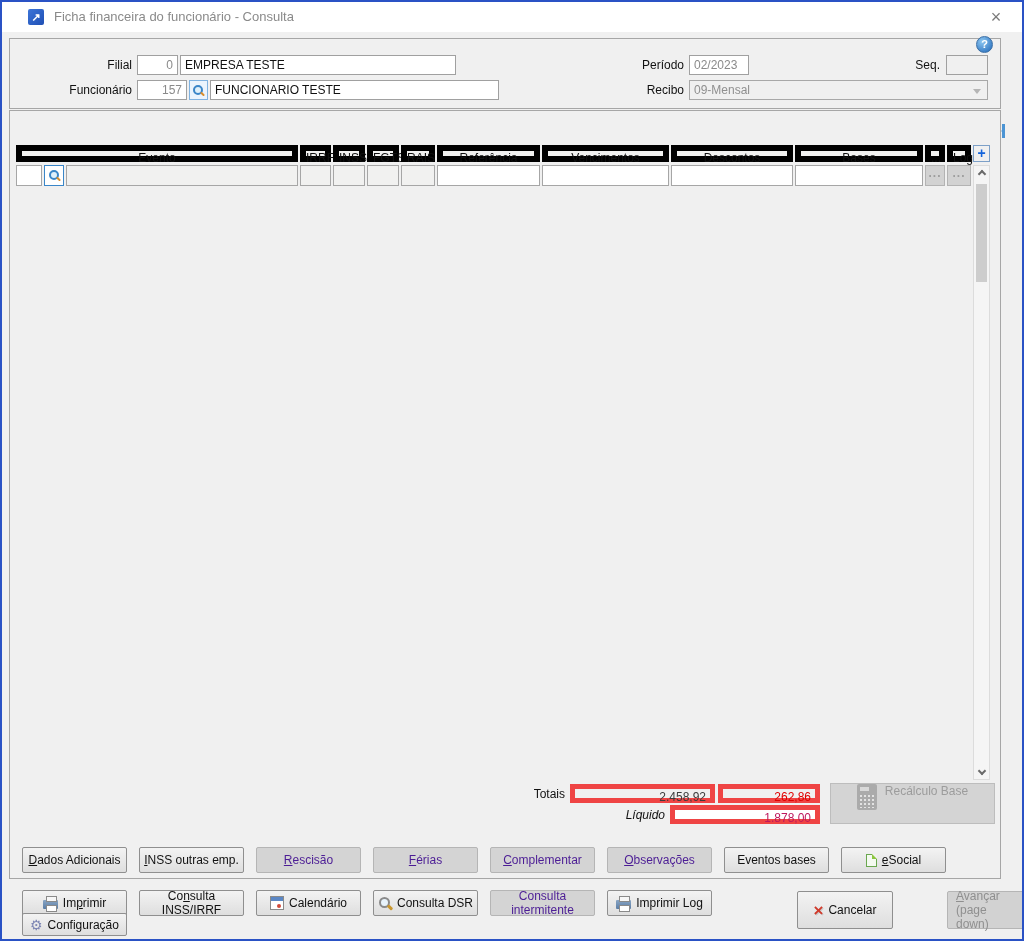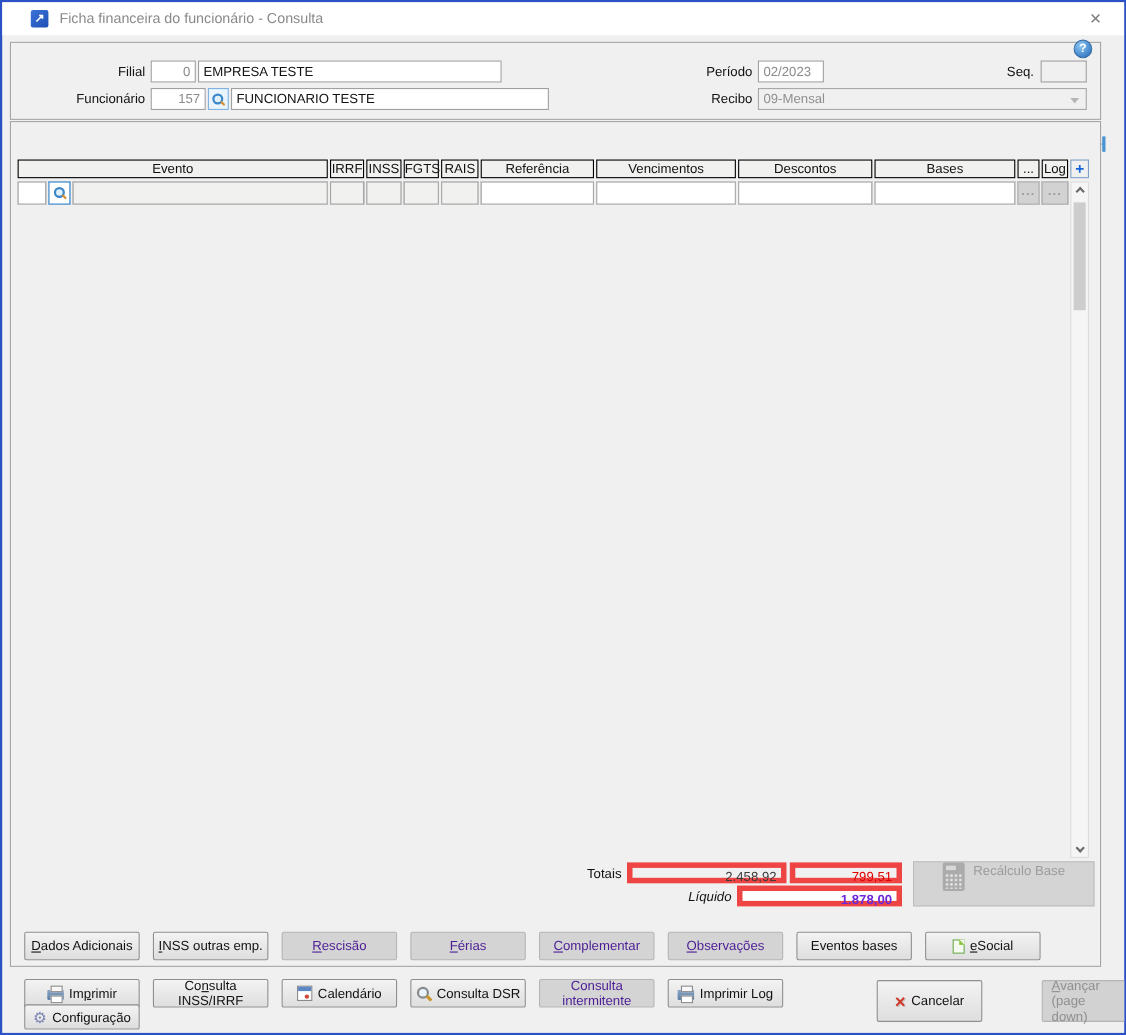--- a/index.html
+++ b/index.html
@@ -55,21 +55,21 @@
   .navgroup{ position:absolute; top:121px; display:flex; gap:16px; }
   .navarr{ display:flex; align-items:center; cursor:pointer; height:15px; }
   .navarr .bar{ width:3px; height:14px; background:#4b94d4; }
   .navarr .tail{ width:7px; height:7px; background:#4b94d4; }
   .navarr .tl{ width:0; height:0; border-top:7px solid transparent; border-bottom:7px solid transparent; border-right:9px solid #4b94d4; }
   .navarr .tr{ width:0; height:0; border-top:7px solid transparent; border-bottom:7px solid transparent; border-left:9px solid #4b94d4; }
   
   .grid{ position:absolute; left:14px; display:grid; column-gap:2px;
     grid-template-columns:26px 20px 232px 31px 32px 32px 34px 103px 127px 122px 128px 20px 24px; }
   .thead{ top:143px; height:17px; font-size:12px; color:#111; }
-  .thead .hc{ background:#f1f1f0; border:1px solid #000000; text-align:center; line-height:15px; height:17px; }
+  .thead .hc{ background:#f1f1f0; border:6px solid #000000; text-align:center; line-height:15px; height:17px; }
   .thead .h-ev{ grid-column:1 / 4; }
   #rows{ position:absolute; left:0; top:163px; width:1024px; }
   .trow{ height:21px; margin-bottom:3.6px; }
   .cell{ height:21px; border:1px solid #a6a6a6; font-size:12px; line-height:19px; overflow:hidden; }
   .c-num{ background:#fff; color:#8b8b8b; text-align:right; padding-right:3px; }
   .c-ico{ background:#fff; border:1px solid #3a86c8; display:flex; align-items:center; justify-content:center; cursor:pointer; padding:0; }
   .c-ev{ background:#f1f1f0; color:#111; padding-left:3px; }
   .c-flag{ background:#f1f1f0; color:#111; text-align:center; }
   .c-amt{ background:#fff; color:#5d6a77; text-align:right; padding-right:4px; }
   .c-btn{ background:#d2d2d2; border:1px solid #b3b3b3; color:#9d9d9d; text-align:center;
@@ -80,21 +80,21 @@
     border:1px solid #7da0c8; color:#1464dc; font-weight:bold; font-size:14px; text-align:center; line-height:15px; cursor:pointer;}
   .vscroll{ position:absolute; left:971px; top:163px; width:17px; height:615px; background:#f5f5f5; border:1px solid #dcdcdc; }
   .vscroll .thumb{ position:absolute; left:2px; top:18px; width:11px; height:98px; background:#cdcdcd; }
   .chevron{ position:absolute; left:5px; width:6px; height:6px; border-right:2px solid #6a6a6a; border-bottom:2px solid #6a6a6a; }
   .chev-up{ top:5px; transform:rotate(-135deg); }
   .chev-dn{ bottom:5px; transform:rotate(45deg); }
   
   .tot-box{ position:absolute; height:19px; border:5px solid #ef4444; background:#f0f0f0;
     font-size:12px; text-align:right; padding:0 4px; line-height:17px; color:#3c3c3c; }
   .tot-box.red{ color:#e00000; }
-  .tot-box.white{ background:#fff; color:#6d28d9;font-weight:bold; }
+  .tot-box.white{ background:#fff; color:#be185d; }
   .recalc{ position:absolute; left:828px; top:781px; width:165px; height:41px; background:#d4d4d4;
     border:1px solid #bdbdbd; color:#9c9c9c; font-size:12px; display:flex; align-items:flex-start; justify-content:center; gap:8px; }
   .ic-calc{ width:20px; height:26px; background:#ababab; border-radius:2px; position:relative; }
   .ic-calc::before{ content:""; position:absolute; top:3px; left:3px; width:9px; height:4px; background:#d9d9d9; }
   .ic-calc::after{ content:""; position:absolute; left:2px; right:2px; top:10px; bottom:2px;
     background-image:radial-gradient(#e3e3e3 1px, transparent 1.4px); background-size:4px 4px; }
   
   .btnrow{ position:absolute; left:20px; display:flex; gap:12px; }
   .btn{ width:105px; height:26px; background:linear-gradient(#f3f3f3,#dedede); border:1px solid #8f8f8f;
     border-radius:2px; font-family:"Liberation Sans",sans-serif; font-size:12px; color:#111;
@@ -634,21 +634,21 @@
     </div>
 
   <div class="vscroll">
     <span class="chevron chev-up"></span>
     <span class="thumb"></span>
     <span class="chevron chev-dn"></span>
   </div>
 
   <span class="lbl" style="left:463px; top:785px; width:100px;">Totais</span>
   <span class="tot-box" style="left:568px; top:782px; width:145px;">2.458,92</span>
-  <span class="tot-box red" style="left:716px; top:782px; width:102px;">799,51</span>
+  <span class="tot-box red" style="left:716px; top:782px; width:102px;">262,86</span>
   <span class="lbl" style="left:563px; top:806px; width:100px;font-style:italic;">Líquido</span>
   <span class="tot-box white" style="left:668px; top:803px; width:150px;">1.878,00</span>
   <div class="recalc">
     <span class="ic-calc"></span>
     <span>Recálculo Base</span>
   </div>
 
   <div class="btnrow" id="btnrow1" style="top:845px;">
       <button class="btn">
         <span><u>D</u>ados Adicionais</span>

